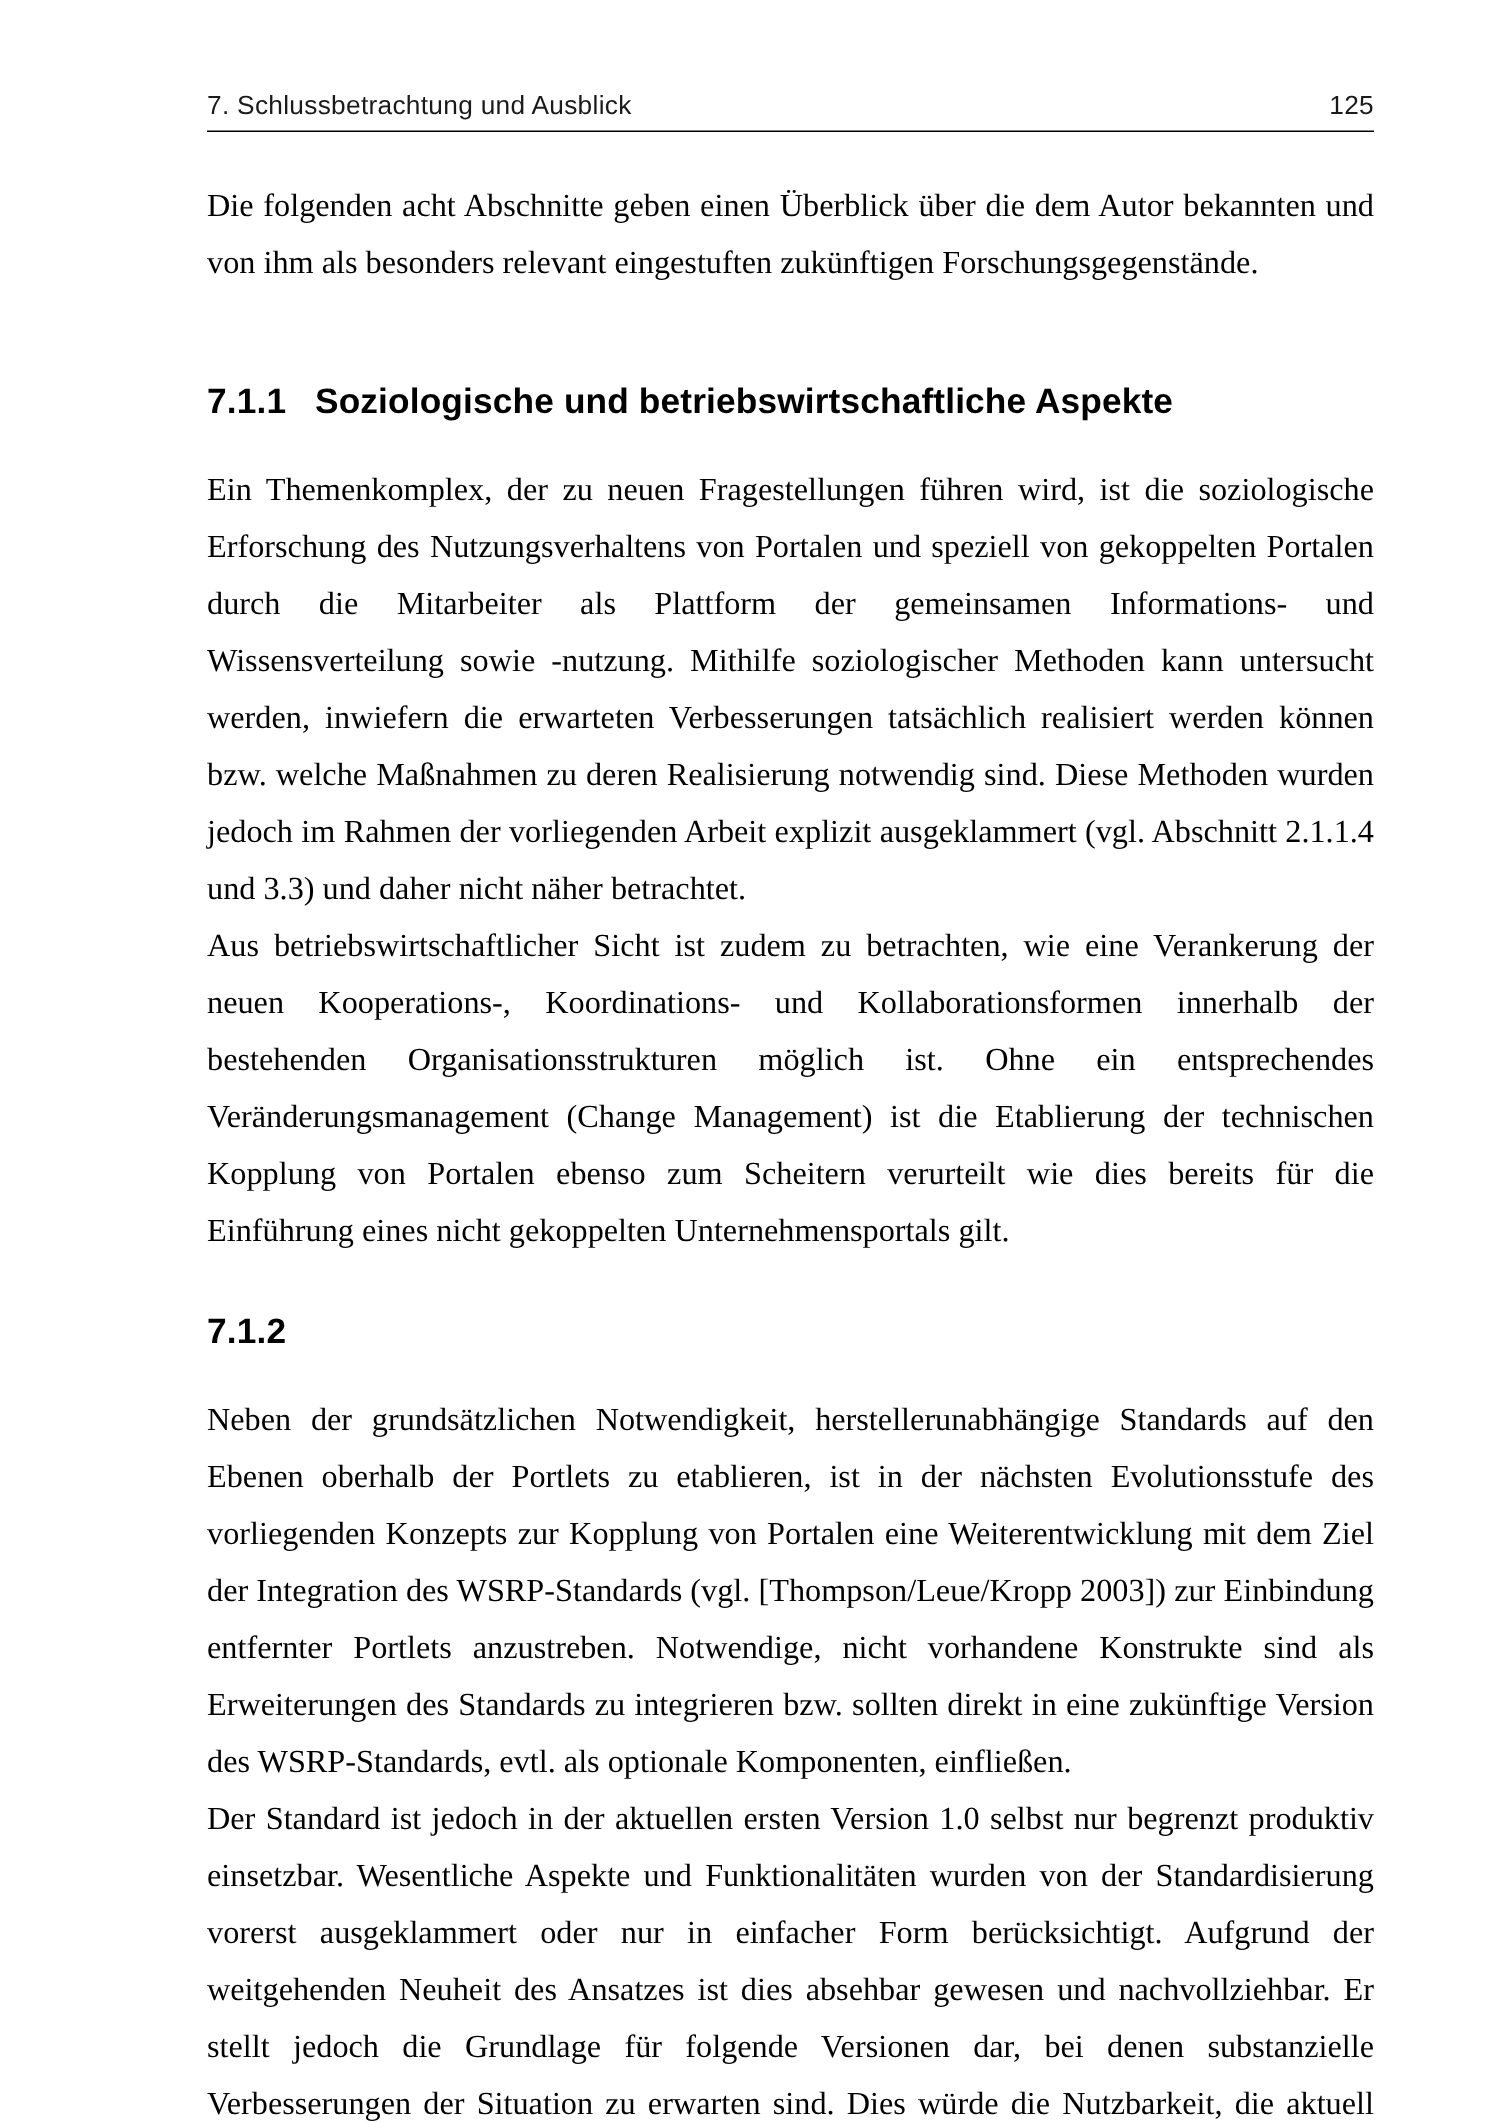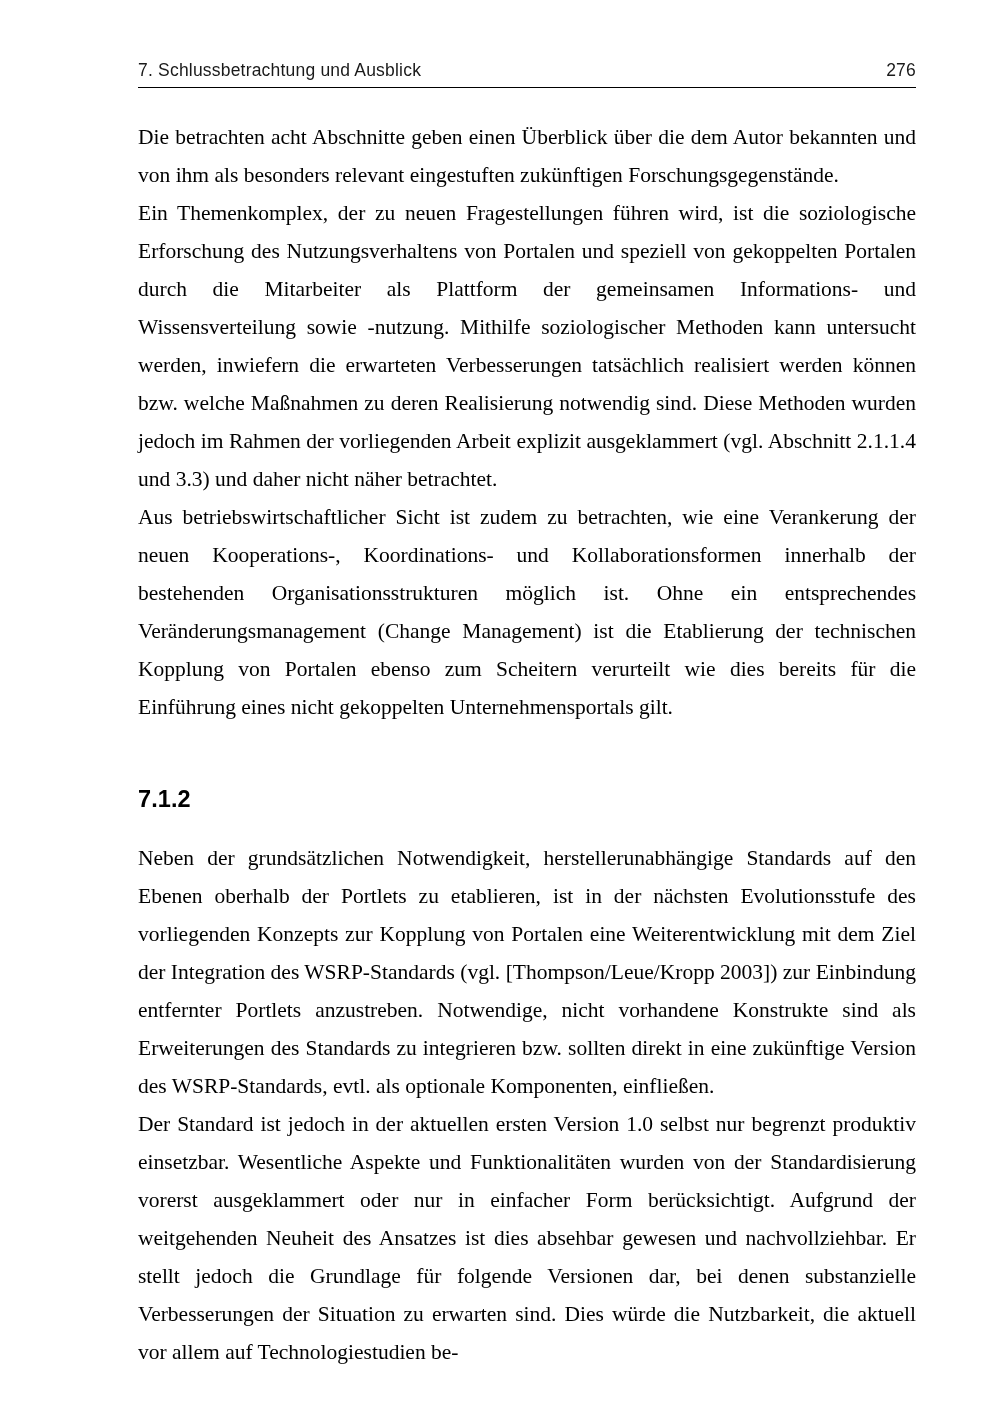--- a/index.html
+++ b/index.html
@@ -64,44 +64,50 @@
     font-size: 23.5px;
     font-weight: bold;
     margin: 0;
     letter-spacing: 0.1px;
   }
   .heading-block-1 {
     margin-top: 60px;
     margin-bottom: 26px;
   }
   .heading-block-2 {
-    margin-top: 60px;
+    margin-top: 35px;
     margin-bottom: 26px;
   }
   .heading-row {
     display: flex;
     align-items: baseline;
   }
   .heading-num {
     min-width: 72px;
   }
 </style>
 </head>
 <body>
 
 <div class="page">
   <div class="content">
 
     <div class="header">
       <span class="header-title">7. Schlussbetrachtung und Ausblick</span>
-      <span class="header-page">276</span>
+      <span class="header-page">125</span>
     </div>
 
-    <p class="body-text first-para">Die betrachten acht Abschnitte geben einen Überblick über die dem Autor bekannten und von ihm als besonders relevant eingestuften zukünftigen Forschungsgegenstände.</p>
+    <p class="body-text first-para">Die folgenden acht Abschnitte geben einen Überblick über die dem Autor bekannten und von ihm als besonders relevant eingestuften zukünftigen Forschungsgegenstände.</p>
 
+    <div class="heading-block-1">
+      <h3 class="section-heading heading-row">
+        <span class="heading-num">7.1.1</span>
+        <span>Soziologische und betriebswirtschaftliche Aspekte</span>
+      </h3>
+    </div>
 
     <p class="body-text">Ein Themenkomplex, der zu neuen Fragestellungen führen wird, ist die soziologische Erforschung des Nutzungsverhaltens von Portalen und speziell von gekoppelten Portalen durch die Mitarbeiter als Plattform der gemeinsamen Informations- und Wissensverteilung sowie -nutzung. Mithilfe soziologischer Methoden kann untersucht werden, inwiefern die erwarteten Verbesserungen tatsächlich realisiert werden können bzw. welche Maßnahmen zu deren Realisierung notwendig sind. Diese Methoden wurden jedoch im Rahmen der vorliegenden Arbeit explizit ausgeklammert (vgl. Abschnitt 2.1.1.4 und 3.3) und daher nicht näher betrachtet.</p>
     <p class="body-text para">Aus betriebswirtschaftlicher Sicht ist zudem zu betrachten, wie eine Verankerung der neuen Kooperations-, Koordinations- und Kollaborationsformen innerhalb der bestehenden Organisationsstrukturen möglich ist. Ohne ein entsprechendes Veränderungsmanagement (Change Management) ist die Etablierung der technischen Kopplung von Portalen ebenso zum Scheitern verurteilt wie dies bereits für die Einführung eines nicht gekoppelten Unternehmensportals gilt.</p>
 
     <div class="heading-block-2">
       <h3 class="section-heading heading-row">
         <span class="heading-num">7.1.2</span>
       </h3>
     </div>
 

